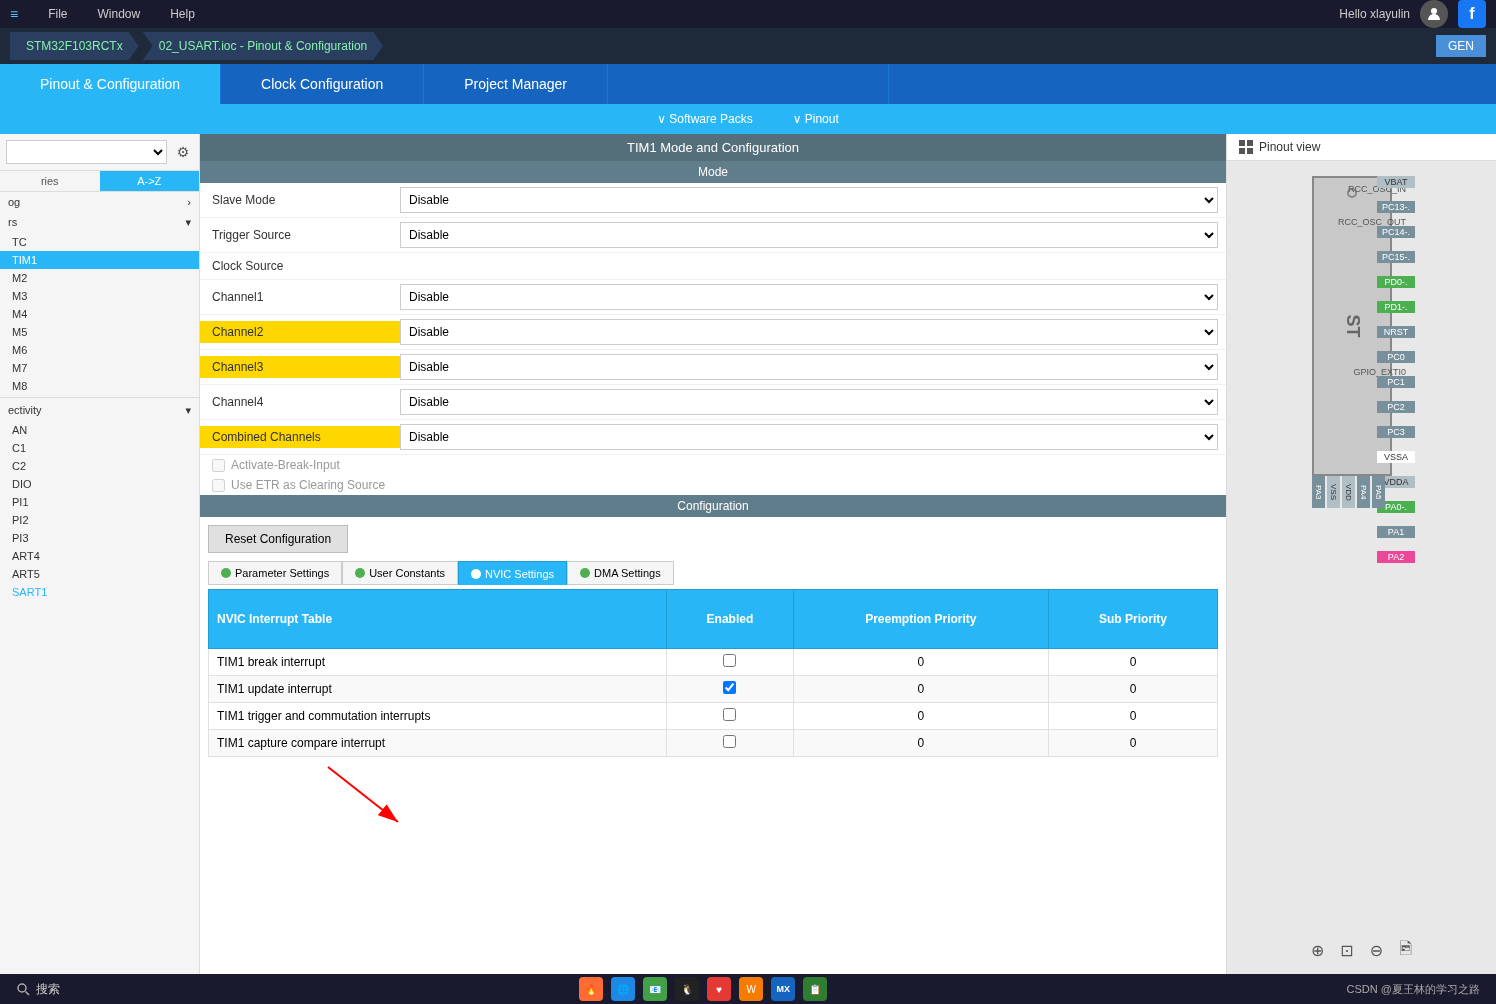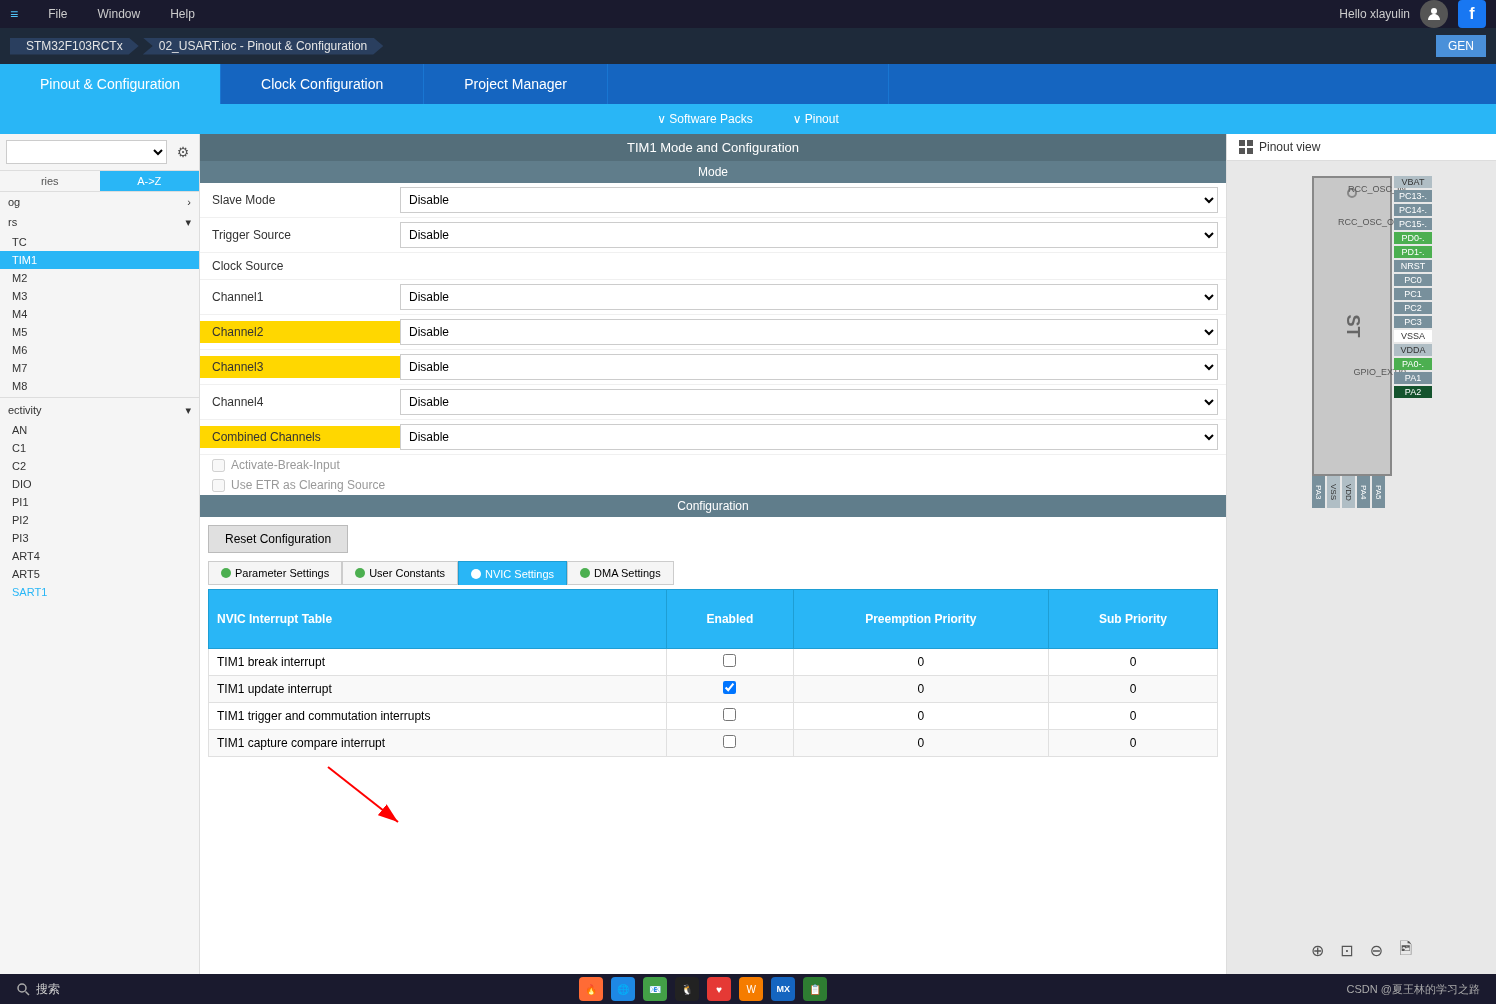--- a/index.html
+++ b/index.html
@@ -11,21 +11,21 @@
     }
     .top-menu-bar .logo { color: #4fc3f7; font-weight: bold; font-size: 14px; }
     .top-menu-bar .menu-item { color: #ccc; font-size: 12px; cursor: pointer; }
     .top-menu-bar .user-info { margin-left: auto; color: #ccc; font-size: 12px; display: flex; align-items: center; gap: 10px; }
 
     
     .breadcrumb-bar {
       display: flex; align-items: center; background: #1e2a3a; height: 36px; padding: 0 10px; gap: 0;
     }
     .breadcrumb-item {
-      display: flex; align-items: center; background: #2a3f5f; color: #e5e5e5; padding: 0 16px; height: 17px;
+      display: flex; align-items: center; background: #2a3f5f; color: #86efac; padding: 0 16px; height: 28px;
       clip-path: polygon(0 0, calc(100% - 10px) 0, 100% 50%, calc(100% - 10px) 100%, 0 100%, 10px 50%);
       font-size: 12px; margin-right: 4px;
     }
     .breadcrumb-item:first-child { clip-path: polygon(0 0, calc(100% - 10px) 0, 100% 50%, calc(100% - 10px) 100%, 0 100%); }
     .gen-button { margin-left: auto; background: #4a90d9; color: white; padding: 4px 12px; font-size: 12px; border: none; cursor: pointer; }
 
     
     .main-tabs {
       display: flex; background: #1565c0; height: 40px; align-items: stretch;
     }
@@ -364,37 +364,37 @@
           <div style="position:absolute;top:10px;left:50%;transform:translateX(-50%);width:10px;height:10px;border-radius:50%;border:2px solid #888;background:#c8c8c8;"></div>
         </div>
 
         <div style="position:absolute;right:90px;top:20px;display:flex;flex-direction:column;gap:17px;z-index:2;">
           <div style="font-size:9px;color:#555;text-align:right;height:16px;line-height:16px;">RCC_OSC_IN</div>
           <div style="font-size:9px;color:#555;text-align:right;height:16px;line-height:16px;">RCC_OSC_OUT</div>
           <div style="height:100px;"></div>
           <div style="font-size:9px;color:#555;text-align:right;height:16px;line-height:16px;">GPIO_EXTI0</div>
         </div>
 
-        <div style="position:absolute;left:167px;top:15px;display:flex;flex-direction:column;gap:2px;z-index:2;">
+        <div style="position:absolute;left:150px;top:15px;display:flex;flex-direction:column;gap:13px;z-index:2;">
           <div style="background:#b0bec5;color:#333;font-size:9px;padding:1px 3px;min-width:38px;text-align:center;">VBAT</div>
           <div style="background:#78909c;color:white;font-size:9px;padding:1px 3px;min-width:38px;text-align:center;">PC13-.</div>
           <div style="background:#78909c;color:white;font-size:9px;padding:1px 3px;min-width:38px;text-align:center;">PC14-.</div>
           <div style="background:#78909c;color:white;font-size:9px;padding:1px 3px;min-width:38px;text-align:center;">PC15-.</div>
           <div style="background:#4caf50;color:white;font-size:9px;padding:1px 3px;min-width:38px;text-align:center;">PD0-.</div>
           <div style="background:#4caf50;color:white;font-size:9px;padding:1px 3px;min-width:38px;text-align:center;">PD1-.</div>
           <div style="background:#78909c;color:white;font-size:9px;padding:1px 3px;min-width:38px;text-align:center;">NRST</div>
           <div style="background:#78909c;color:white;font-size:9px;padding:1px 3px;min-width:38px;text-align:center;">PC0</div>
           <div style="background:#78909c;color:white;font-size:9px;padding:1px 3px;min-width:38px;text-align:center;">PC1</div>
           <div style="background:#78909c;color:white;font-size:9px;padding:1px 3px;min-width:38px;text-align:center;">PC2</div>
           <div style="background:#78909c;color:white;font-size:9px;padding:1px 3px;min-width:38px;text-align:center;">PC3</div>
           <div style="background:#ffffff;color:#333;font-size:9px;padding:1px 3px;min-width:38px;text-align:center;">VSSA</div>
           <div style="background:#b0bec5;color:#333;font-size:9px;padding:1px 3px;min-width:38px;text-align:center;">VDDA</div>
           <div style="background:#4caf50;color:white;font-size:9px;padding:1px 3px;min-width:38px;text-align:center;">PA0-.</div>
           <div style="background:#78909c;color:white;font-size:9px;padding:1px 3px;min-width:38px;text-align:center;">PA1</div>
-          <div style="background:#14532d;color:white;font-size:9px;padding:1px 3px;min-width:38px;text-align:center;">PA2</div>
+          <div style="background:#ec4899;color:white;font-size:9px;padding:1px 3px;min-width:38px;text-align:center;">PA2</div>
         </div>
 
         <div style="position:absolute;left:85px;top:315px;display:flex;flex-direction:row;gap:2px;z-index:2;">
           <div style="background:#78909c;color:white;font-size:8px;padding:1px 2px;writing-mode:vertical-rl;text-orientation:mixed;min-height:32px;text-align:center;">PA3</div>
           <div style="background:#b0bec5;color:#333;font-size:8px;padding:1px 2px;writing-mode:vertical-rl;text-orientation:mixed;min-height:32px;text-align:center;">VSS</div>
           <div style="background:#b0bec5;color:#333;font-size:8px;padding:1px 2px;writing-mode:vertical-rl;text-orientation:mixed;min-height:32px;text-align:center;">VDD</div>
           <div style="background:#78909c;color:white;font-size:8px;padding:1px 2px;writing-mode:vertical-rl;text-orientation:mixed;min-height:32px;text-align:center;">PA4</div>
           <div style="background:#78909c;color:white;font-size:8px;padding:1px 2px;writing-mode:vertical-rl;text-orientation:mixed;min-height:32px;text-align:center;">PA5</div>
         </div>
 

